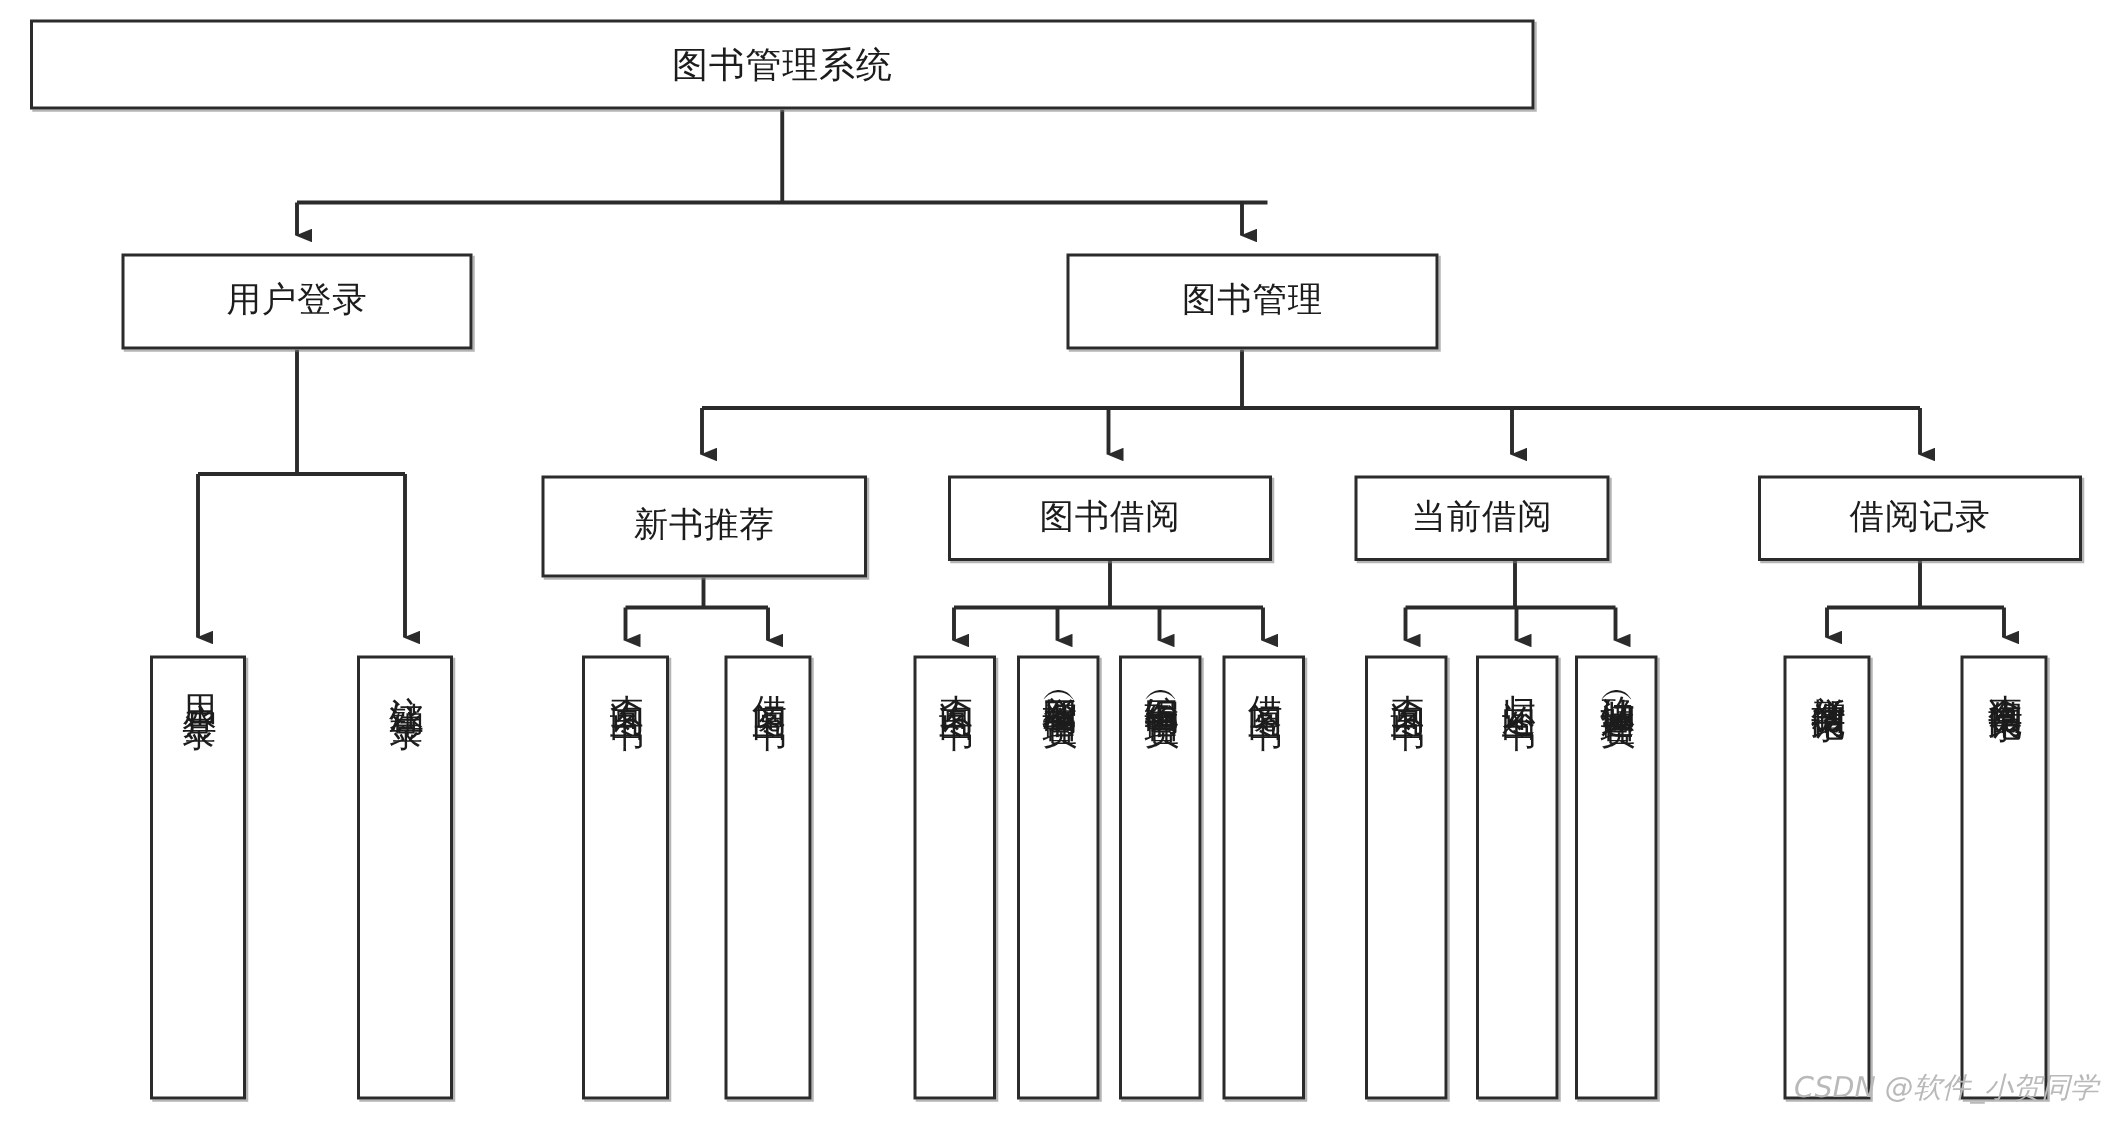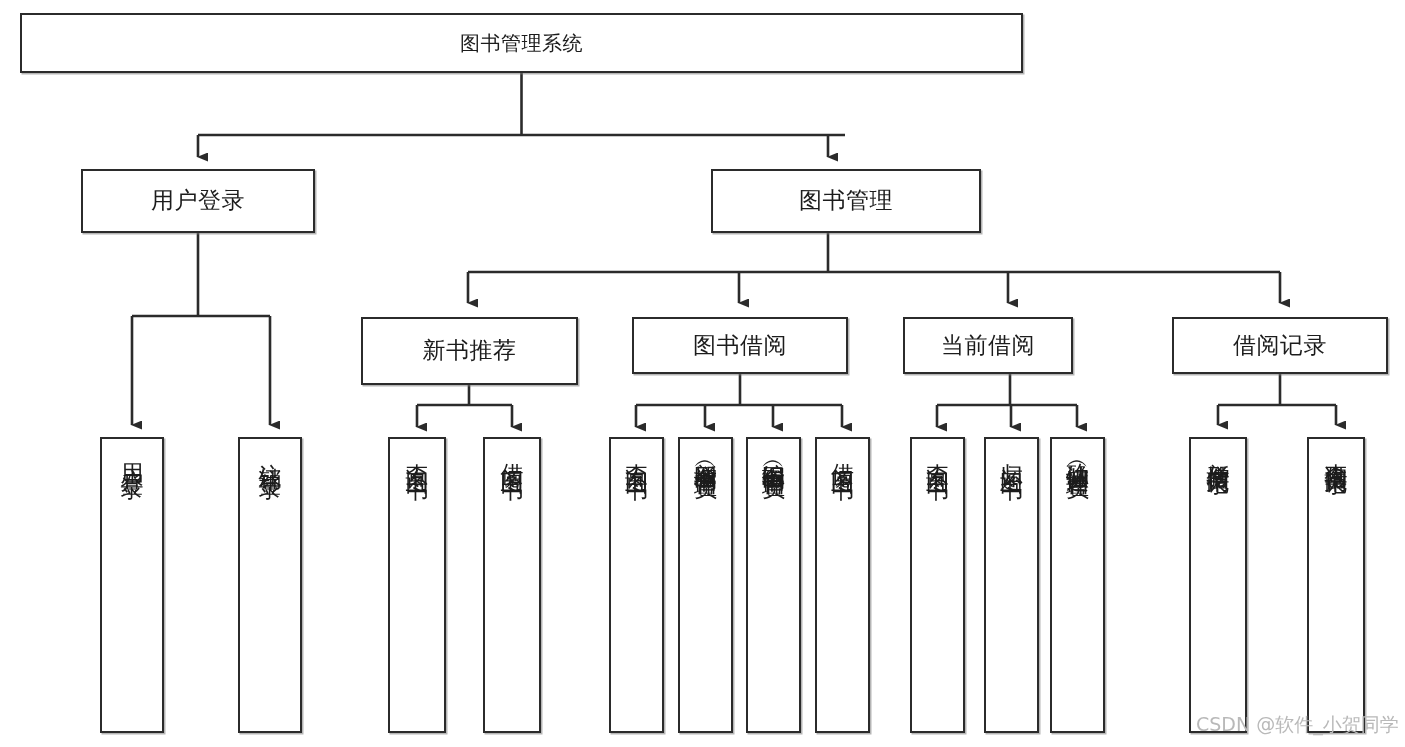--- a/index.html
+++ b/index.html
@@ -42,21 +42,21 @@
     text-align: center;
     line-height: 1.02;
     white-space: pre;
   }
   
   .node.horiz .node-label {
     font-size: 23px;
     letter-spacing: 0.5px;
   }
   .node.root .node-label {
-    font-size: 20px;
+    font-size: 24px;
   }
   
   .node.leaf {
     align-items: flex-start;
     justify-content: center;
     padding-top: 6px;
   }
   .node.leaf .node-label {
     writing-mode: vertical-rl;
     text-orientation: upright;
@@ -68,20 +68,21 @@
   }
   .node.leaf.tall .node-label {
     letter-spacing: 2px;
   }
   .watermark {
     position: absolute;
     color: #b9b9b9;
     font-size: 19px;
     white-space: nowrap;
     user-select: none;
+    font-style: italic;
   }
 </style>
 </head>
 <body>
 
 <div id="diagram-root">
 
   <svg id="edge-layer" viewBox="0 0 1405 747" width="1405" height="747" xmlns="http://www.w3.org/2000/svg">
     <defs>
       <marker id="arrowhead" markerWidth="9" markerHeight="11" refX="4.5" refY="10" orient="auto" markerUnits="userSpaceOnUse">
@@ -132,21 +133,21 @@
     </g>
   </svg>
 
   <div class="node horiz root" style="left:20px; top:13px; width:1003px; height:60px;">
     <span class="node-label">图书管理系统</span>
   </div>
 
   <div class="node horiz" style="left:81px; top:169px; width:234px; height:64px;">
     <span class="node-label">用户登录</span>
   </div>
-  <div class="node horiz" style="left:711px; top:169px; width:270px; height:64px;">
+  <div class="node horiz" style="left:711px; top:169px; width:248px; height:64px;">
     <span class="node-label">图书管理</span>
   </div>
 
   <div class="node horiz" style="left:361px; top:317px; width:217px; height:68px;">
     <span class="node-label">新书推荐</span>
   </div>
   <div class="node horiz" style="left:632px; top:317px; width:216px; height:57px;">
     <span class="node-label">图书借阅</span>
   </div>
   <div class="node horiz" style="left:903px; top:317px; width:170px; height:57px;">

